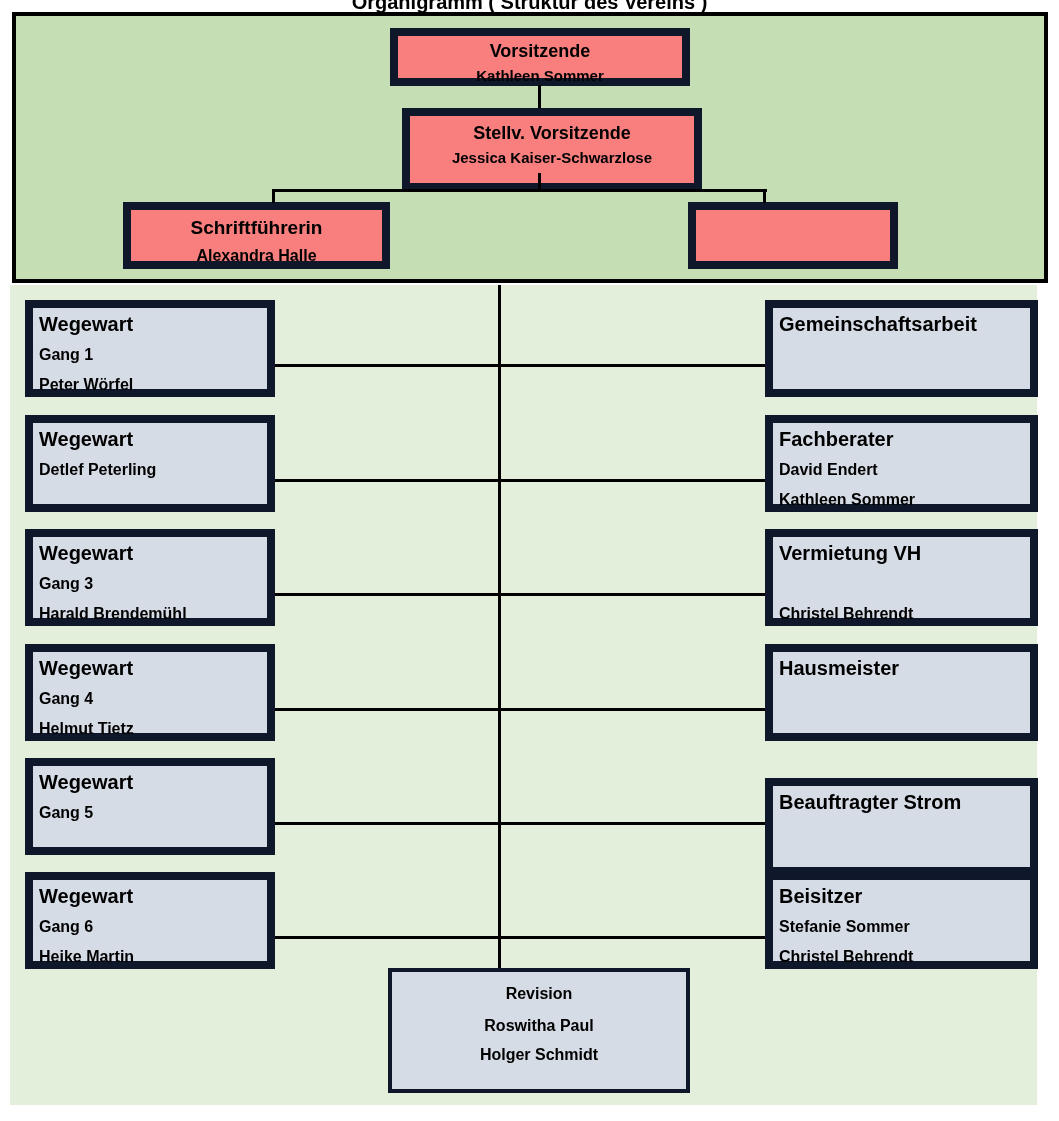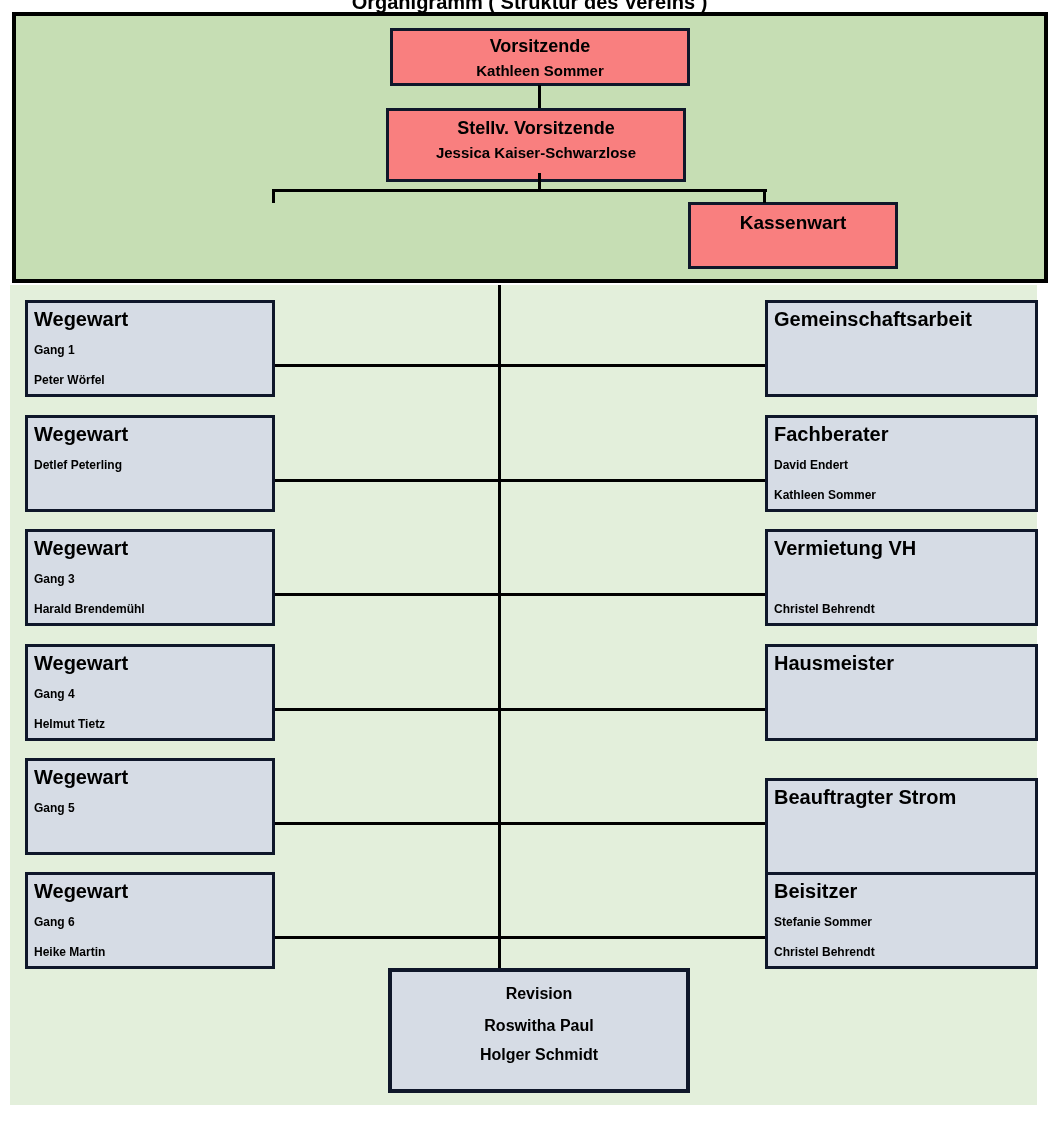--- a/index.html
+++ b/index.html
@@ -12,32 +12,32 @@
 
   .top-frame {
     position:absolute; left:12px; top:12px; width:1036px; height:271px;
     background:#c6deb4; border:4px solid #000; box-sizing:border-box;
   }
   .panel-lower {
     position:absolute; left:10px; top:285px; width:1027px; height:820px;
     background:#e3efdb;
   }
 
-  .node { position:absolute; box-sizing:border-box; border:3px solid #0f172a; color:#000; font-weight:bold; }
+  .node { position:absolute; box-sizing:border-box; border:8px solid #0f172a; color:#000; font-weight:bold; }
   .node.red  { background:#f97f7f; text-align:center; }
   .node.gray { background:#d6dce5; }
   .node.center { text-align:center; }
 
   .rt1 { font-size:18px; line-height:26px; padding-top:2px; }
   .rt2 { font-size:15px; line-height:24px; }
   .st1 { font-size:19px; line-height:30px; padding-top:3px; }
   .st2 { font-size:16px; line-height:26px; }
 
   .bt { font-size:20px; line-height:31px; padding:1px 0 0 6px; white-space:nowrap; }
-  .bl { font-size:12px; line-height:30px; padding-left:6px; white-space:nowrap; min-height:30px; }
+  .bl { font-size:16px; line-height:30px; padding-left:6px; white-space:nowrap; min-height:30px; }
 
   .rev-title { font-size:16px; line-height:34px; padding-top:5px; }
   .rev-name  { font-size:16px; line-height:29px; min-height:29px; }
 
   .line { position:absolute; background:#000; }
 </style>
 </head>
 <body>
 
 <div class="canvas">
@@ -45,28 +45,31 @@
   <div class="page-title">Organigramm ( Struktur des Vereins )</div>
 
   <div class="top-frame"></div>
   <div class="panel-lower"></div>
 
   <div class="node red" style="left:390px;top:28px;width:300px;height:58px">
     <div class="rt1">Vorsitzende</div>
     <div class="rt2">Kathleen Sommer</div>
   </div>
 
-  <div class="node red" style="left:386px;top:108px;width:300px;height:74px">
+  <div class="node red" style="left:402px;top:108px;width:300px;height:83px">
     <div class="rt1" style="padding-top:4px">Stellv. Vorsitzende</div>
     <div class="rt2">Jessica Kaiser-Schwarzlose</div>
   </div>
 
+  <div class="node red" style="left:123px;top:202px;width:267px;height:67px">
+    <div class="st1">Schriftführerin</div>
+    <div class="st2">Alexandra Halle</div>
+  </div>
 
   <div class="node red" style="left:688px;top:202px;width:210px;height:67px">
-    <div class="st1">Kassenwart</div>
   </div>
 
   <div class="line" style="left:538px;top:85px;width:3px;height:23px"></div>
   <div class="line" style="left:538px;top:173px;width:3px;height:19px"></div>
   <div class="line" style="left:272px;top:189px;width:495px;height:3px"></div>
   <div class="line" style="left:272px;top:189px;width:3px;height:14px"></div>
   <div class="line" style="left:763px;top:189px;width:3px;height:14px"></div>
 
   <div class="line" style="left:498px;top:285px;width:3px;height:683px"></div>
 

